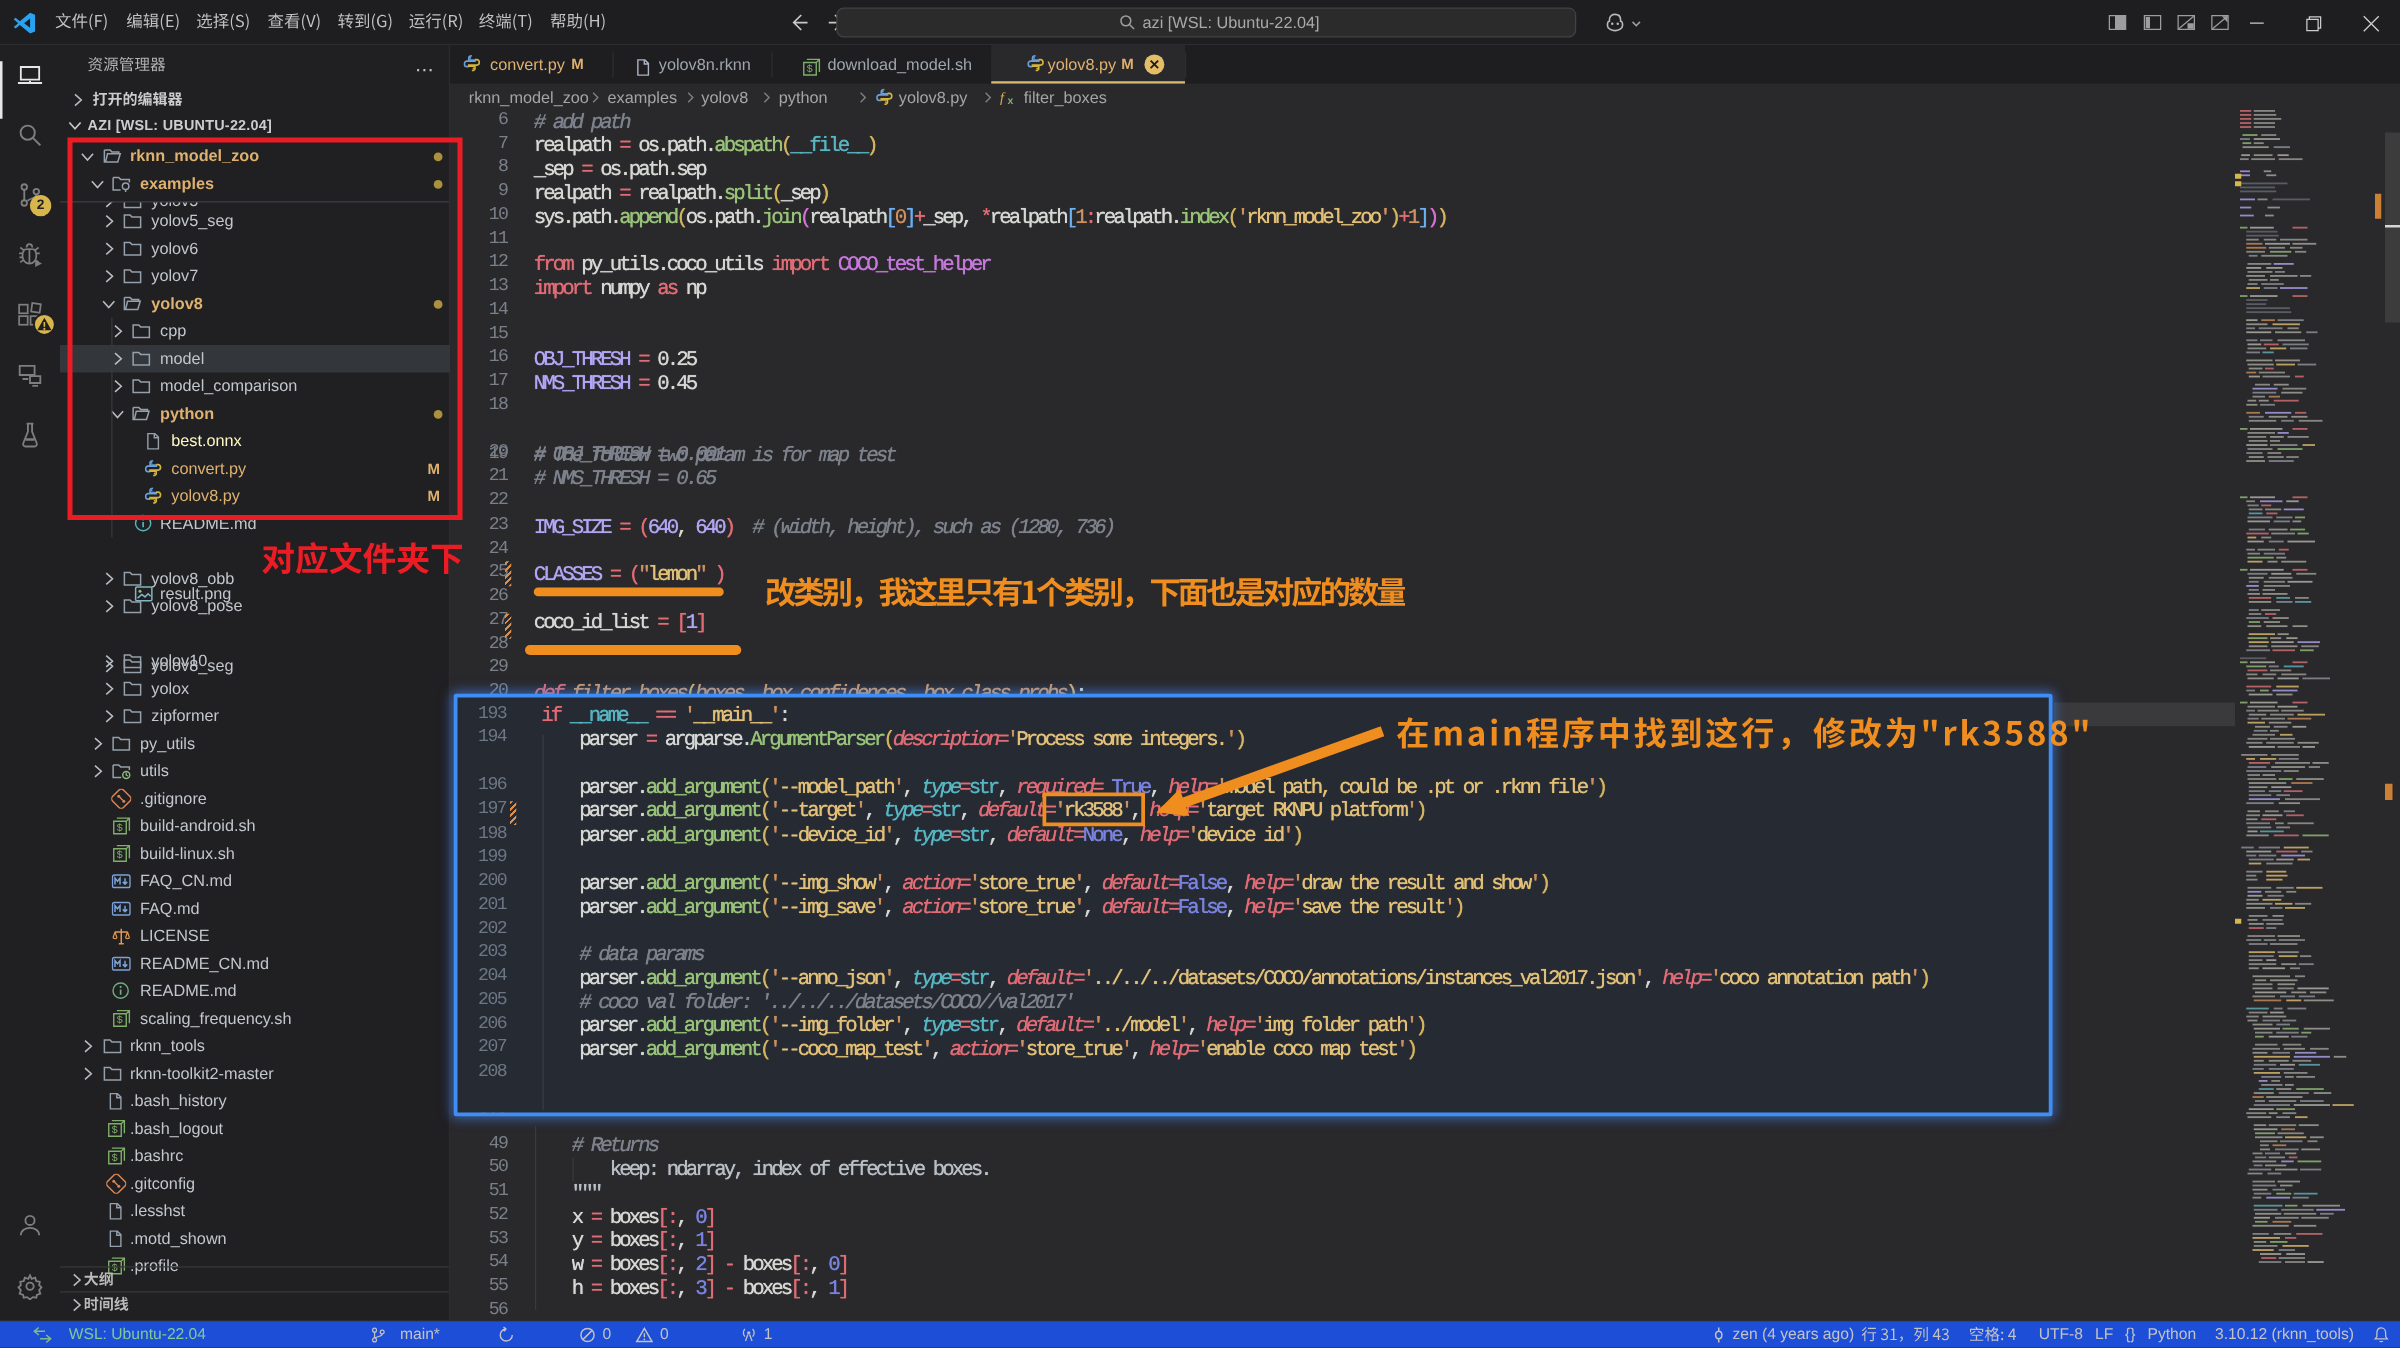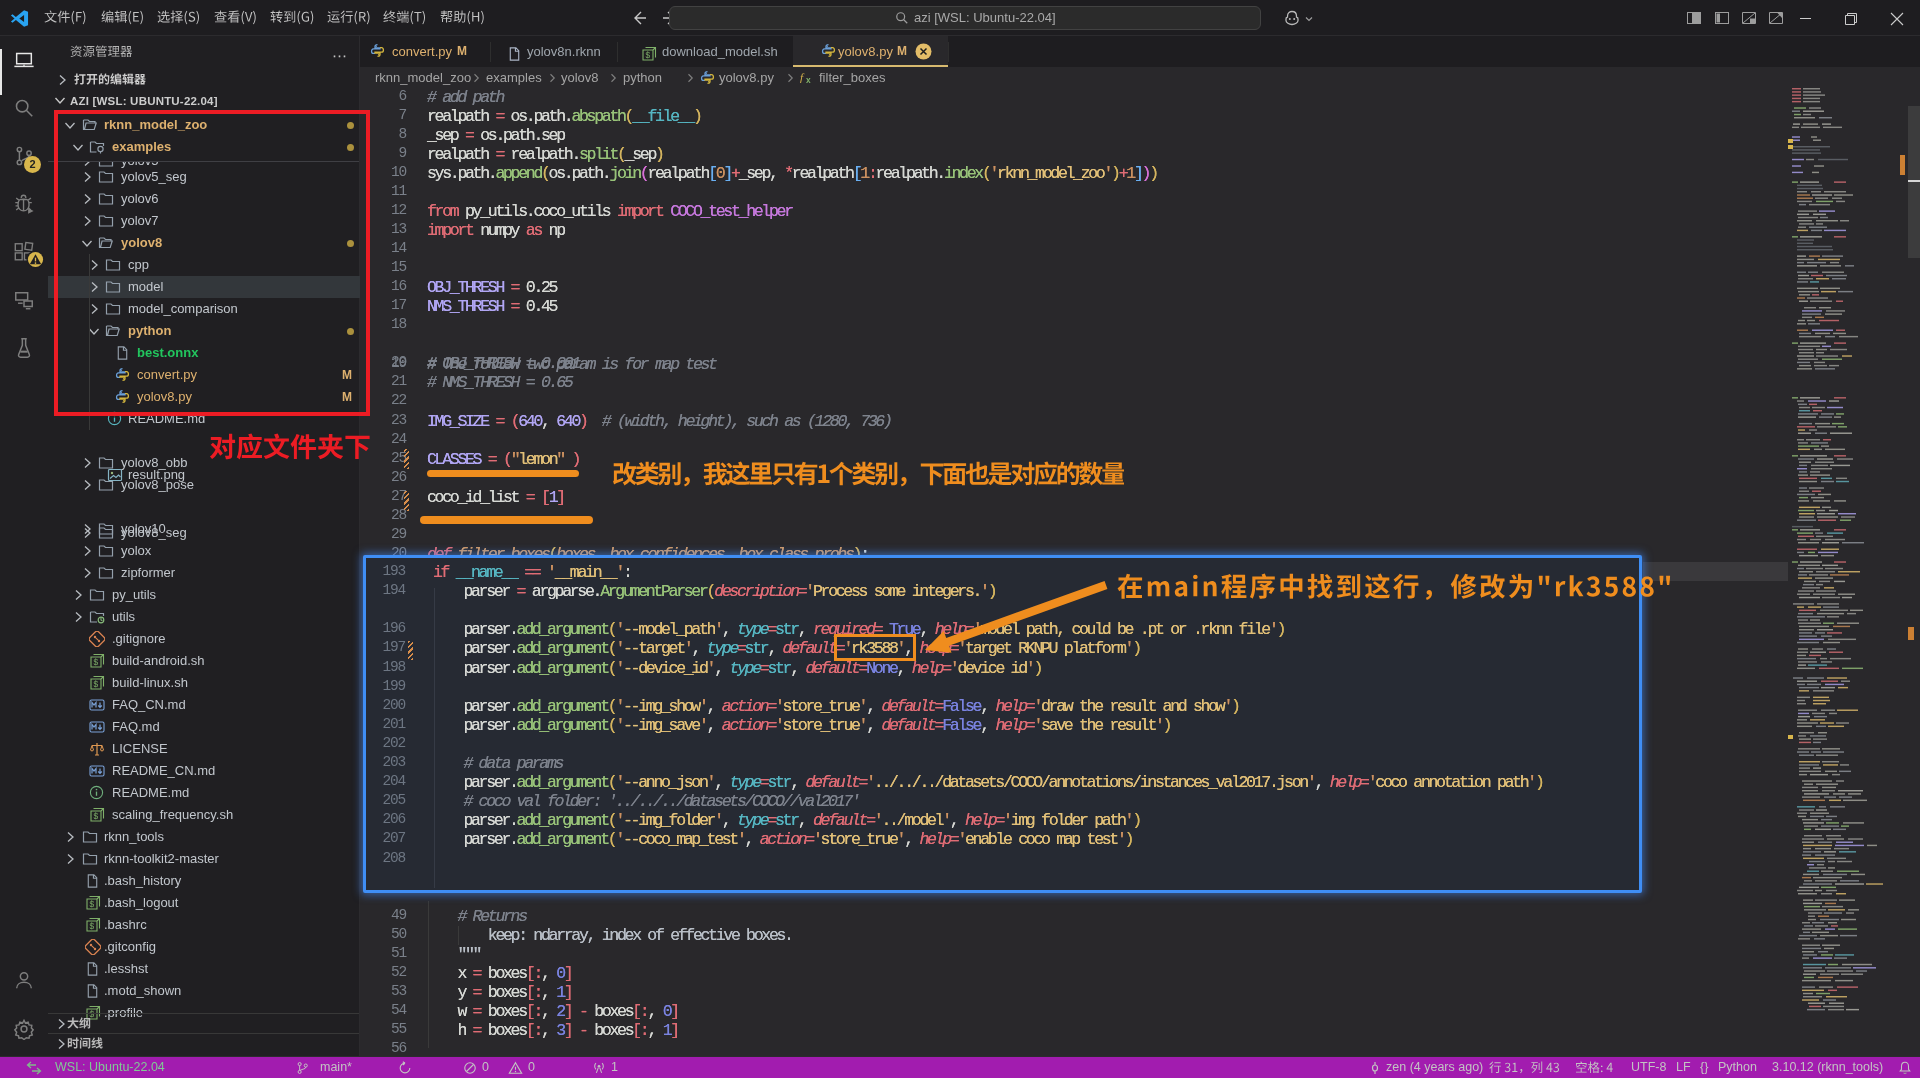--- a/index.html
+++ b/index.html
@@ -3,21 +3,21 @@
 *{margin:0;padding:0;box-sizing:border-box}
 html,body{width:1920px;height:1078px;overflow:hidden;background:#29282b;
  font-family:"Liberation Sans",sans-serif;}
 .abs{position:absolute}
 #titlebar{position:absolute;left:0;top:0;width:1920px;height:36px;background:#1e1d20;border-bottom:1px solid #2c2b2e}
 #activity{position:absolute;left:0;top:36px;width:48px;height:1020px;background:#201f22}
 #sidebar{position:absolute;left:48px;top:36px;width:312px;height:1020px;background:#201f22;border-right:1px solid #2c2b2e}
 #tabbar{position:absolute;left:360px;top:36px;width:1560px;height:31px;background:#1e1d20}
 #crumbs{position:absolute;left:360px;top:67px;width:1560px;height:21px;background:#29282b}
 #editor{position:absolute;left:360px;top:88px;width:1560px;height:968px;background:#29282b}
-#statusbar{position:absolute;left:0;top:1056px;width:1920px;height:22px;background:#a21caf;border-top:1px solid #2c2b2e}
+#statusbar{position:absolute;left:0;top:1056px;width:1920px;height:22px;background:#1d4ed8;border-top:1px solid #2c2b2e}
 .lbl{position:absolute;top:0;height:31px;line-height:31px;font-size:13px;color:#9fa6ad}
 .mod{color:#deb16f !important}
 .mbadge{color:#deb16f;font-size:12px;font-weight:bold}
 .crumbtxt{color:#a5a5a5;font-size:13px;line-height:21px}
 .cl{position:absolute;left:360px;width:1285px;height:19px;font-family:"Liberation Mono",monospace;font-size:16.6px;letter-spacing:-2.36px;white-space:pre}
 .cl i{position:absolute;left:12px;width:34px;text-align:right;font-style:normal;color:#7a808a;letter-spacing:-1.2px;font-size:14.5px}
 .cl em{position:absolute;left:67px;font-style:normal;text-shadow:0 0 0.6px currentColor}
 .bl{position:absolute;left:3px;width:1270px;height:19.1px;font-family:"Liberation Mono",monospace;font-size:16.6px;letter-spacing:-2.36px;white-space:pre}
 .bl i{position:absolute;left:1px;width:35px;text-align:right;font-style:normal;color:#6d7683;letter-spacing:-1.2px;font-size:14.5px}
 .bl em{position:absolute;left:64px;font-style:normal;text-shadow:0 0 0.6px currentColor}
@@ -289,21 +289,21 @@
       <svg class="ticon" style="left:57px" width="16" height="16" viewBox="0 0 16 16">
         <path fill="none" stroke="#94a0ac" stroke-width="1.2" d="M1.5 3 H6 L7.5 4.5 H13 V6 H4 L2.5 12.5 M1.5 3 V12.5 H12.2 L14.2 6 H13"></path>
       </svg>
       <span class="nm" style="left:80px;color:#deb16f;font-weight:bold">python</span>
       <div class="dot"></div>
     </div>
     <div class="trow" style="top:306px;">
       <svg class="ticon" style="left:67px" width="15" height="16" viewBox="0 0 16 16">
         <path fill="none" stroke="#94a0ac" stroke-width="1.2" d="M3.5 1.5 H9.5 L12.5 4.5 V14.5 H3.5 Z M9 1.5 V5 H12.5"></path>
       </svg>
-      <span class="nm" style="left:89px;color:#22c55e;font-weight:bold">best.onnx</span>
+      <span class="nm" style="left:89px;color:#fef9c3;font-weight:normal">best.onnx</span>
     </div>
     <div class="trow" style="top:328px;">
       <svg class="ticon" style="left:67px;top:3px" width="15" height="15" viewBox="0 0 24 24">
         <path fill="none" stroke="#6a9fd8" stroke-width="2.1" d="M12 2.5 C8.5 2.5 8 4 8 5.5 V8 H16 V9.5 H5.5 C3.5 9.5 2.5 11 2.5 13 C2.5 15 3.5 16.5 5.5 16.5 H8"></path>
         <circle cx="10" cy="5.3" r="1.15" fill="#6a9fd8"></circle>
         <path fill="none" stroke="#d3b53d" stroke-width="2.1" d="M12 21.5 C15.5 21.5 16 20 16 18.5 V16 H8 V14.5 H18.5 C20.5 14.5 21.5 13 21.5 11 C21.5 9 20.5 7.5 18.5 7.5 H16"></path>
         <circle cx="14" cy="18.7" r="1.15" fill="#d3b53d"></circle>
       </svg>
       <span class="nm" style="left:89px;color:#deb16f;font-weight:normal">convert.py</span>
       <div class="badge">M</div>

